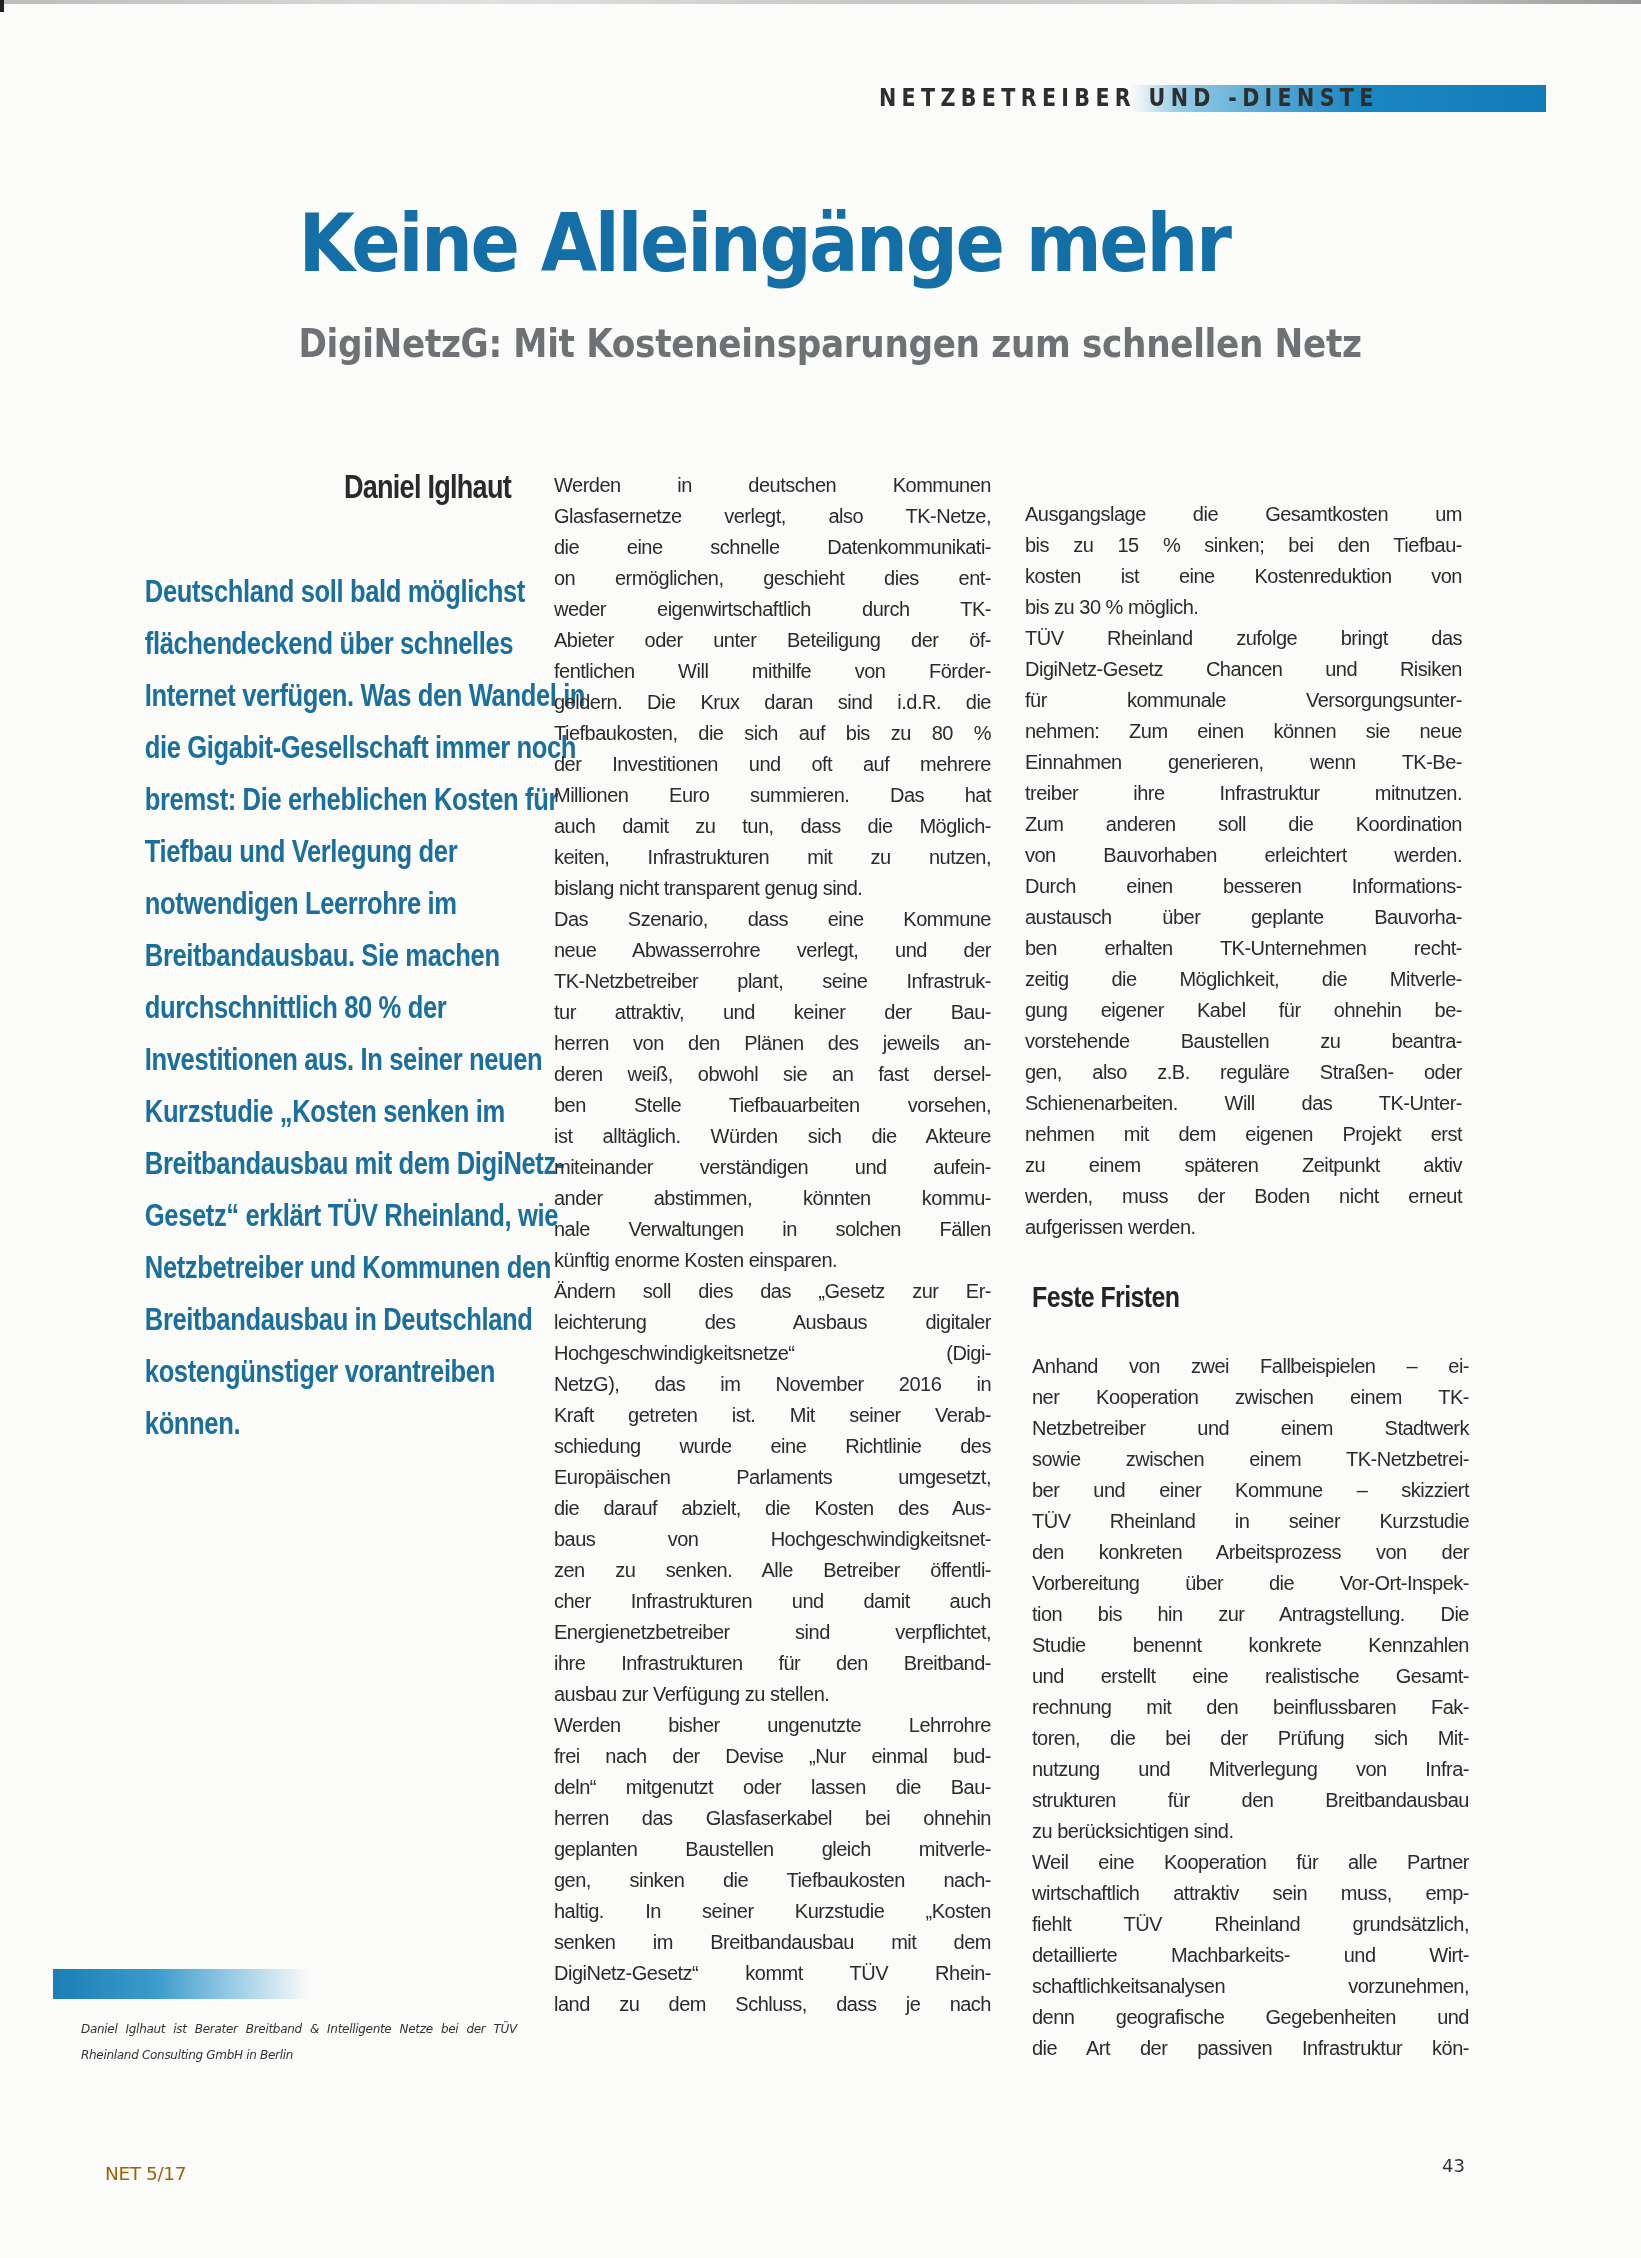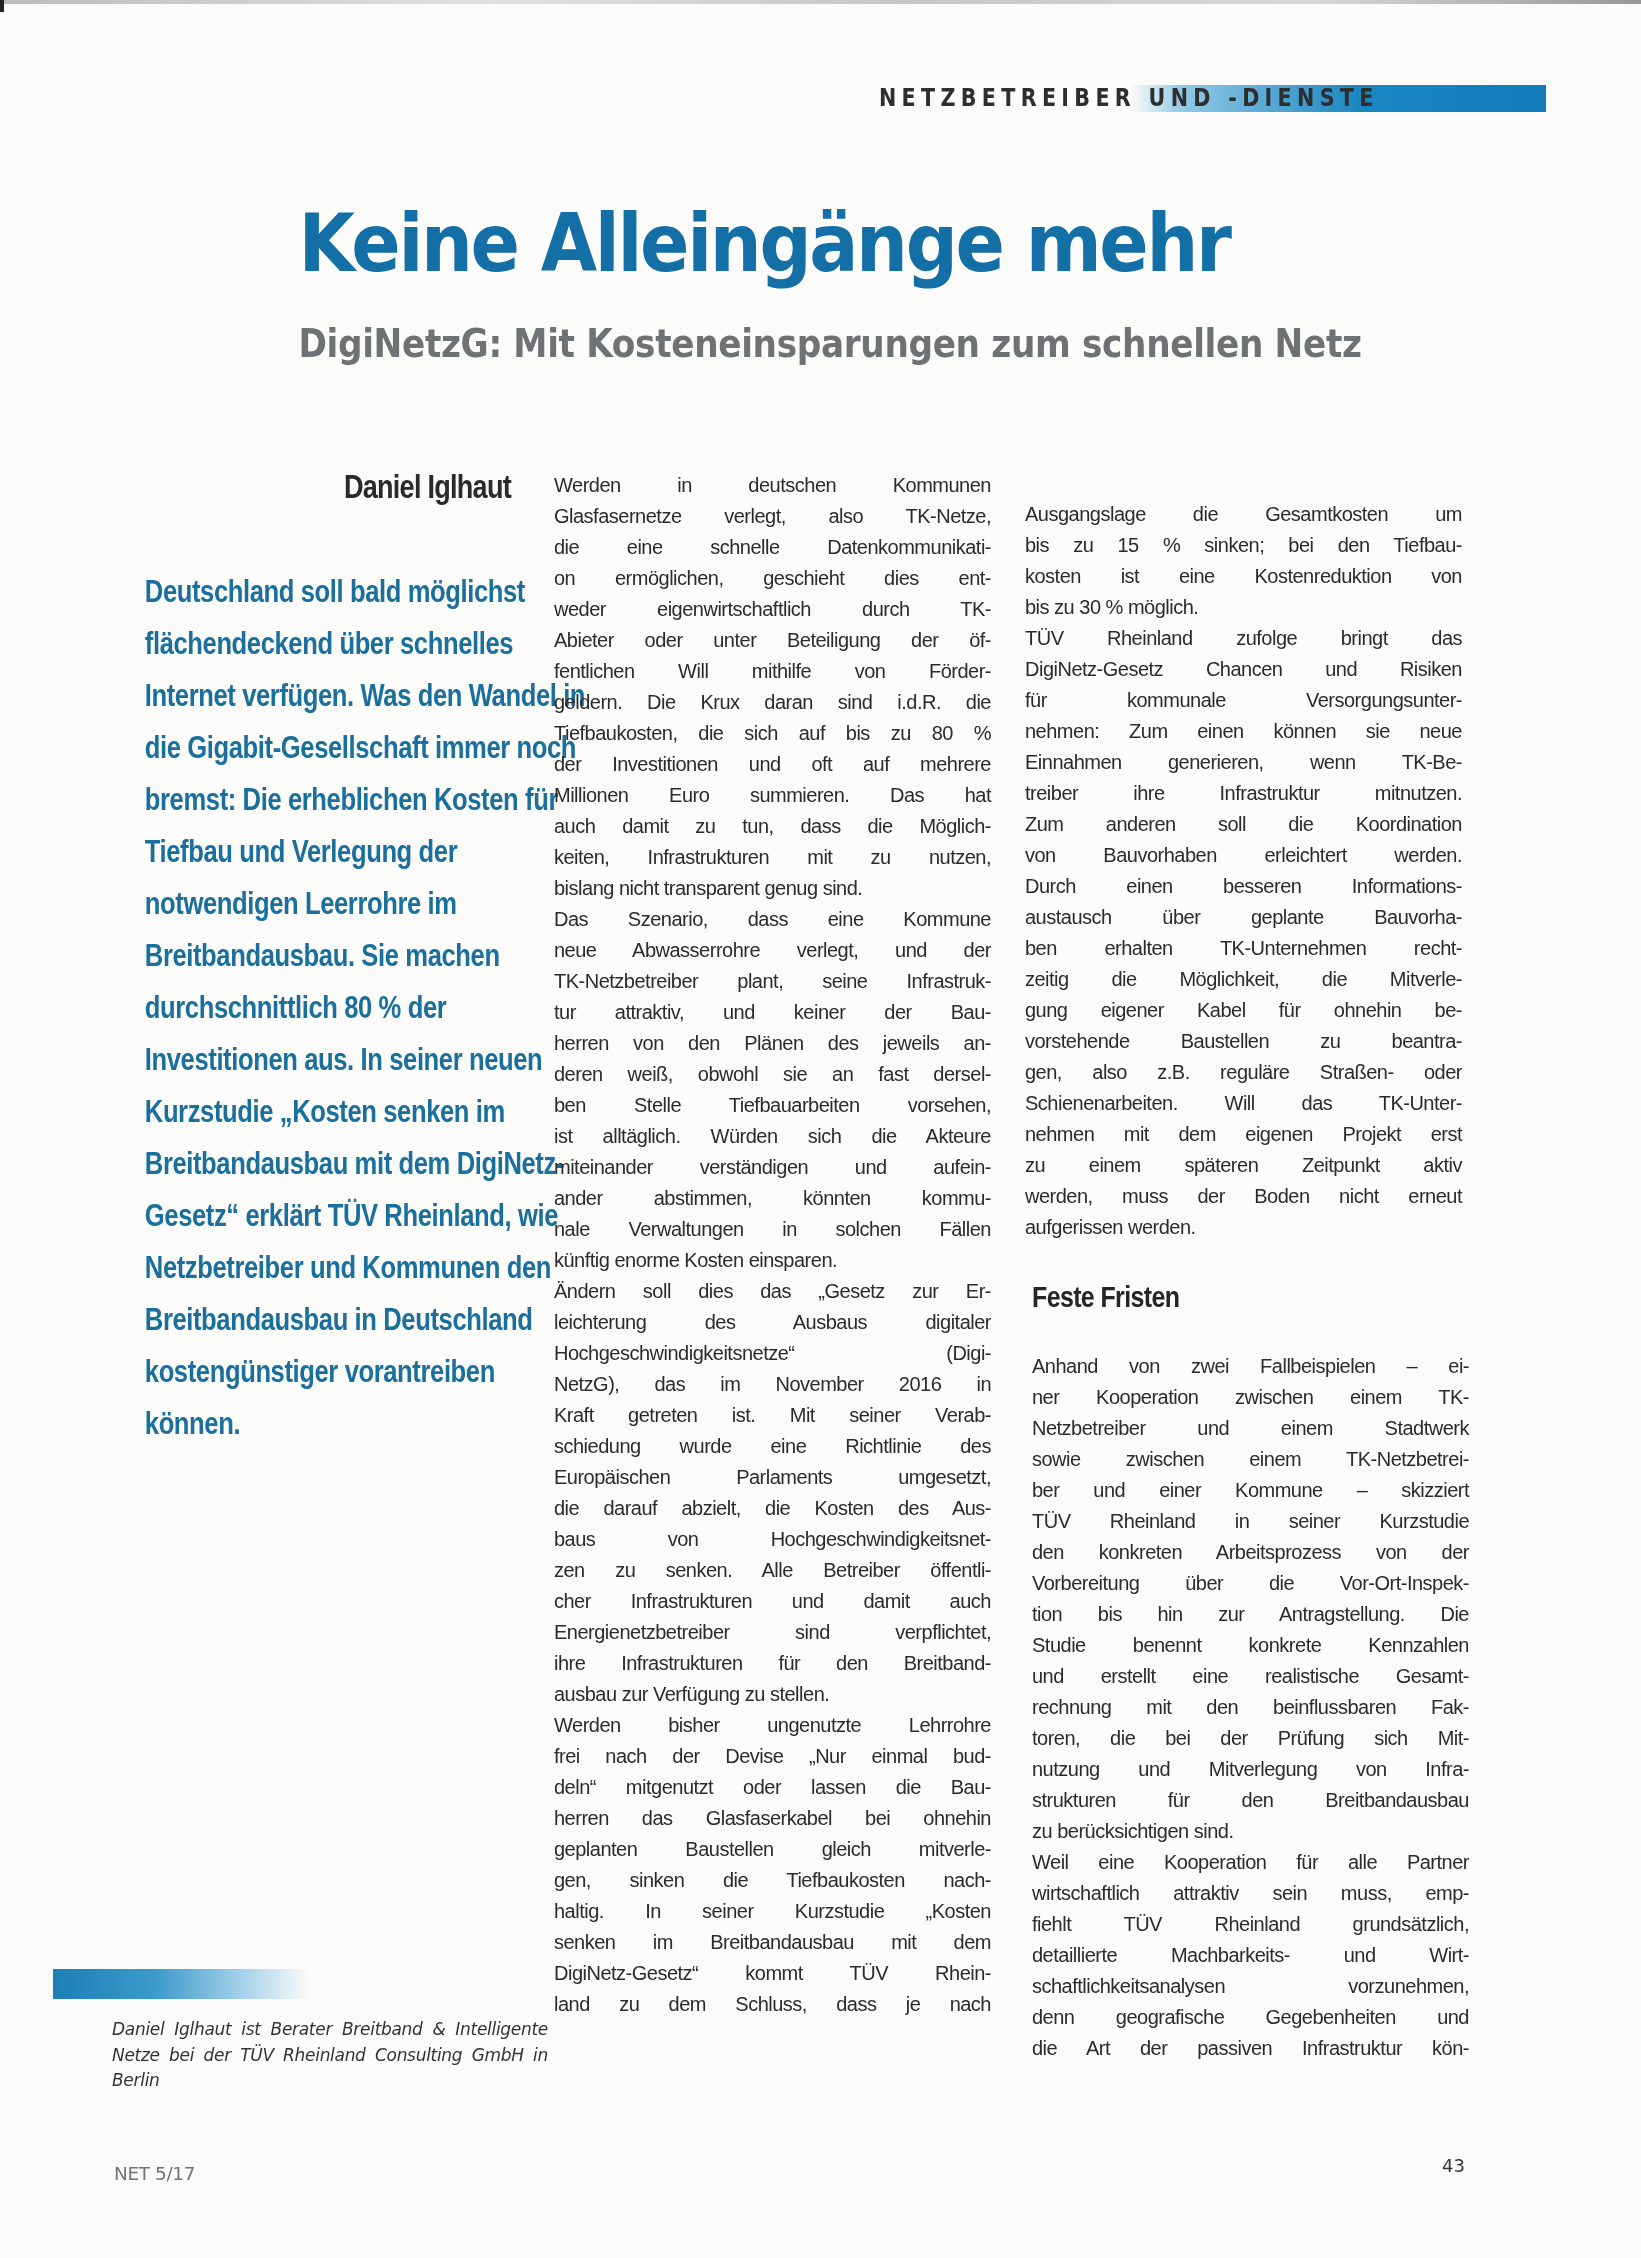--- a/index.html
+++ b/index.html
@@ -56,23 +56,23 @@
     font-size: 32px; line-height: 52px; color: #1a6f9c;
     letter-spacing: -0.5px;
   }
   .teaser span { display: block; white-space: nowrap; transform: scaleX(0.8); transform-origin: right center; }
 
   .bio-band {
     position: absolute; top: 1969px; left: 53px; width: 256px; height: 30px;
     background: linear-gradient(90deg, #1b7fb5 0%, #3b9bcb 40%, #a9d3ea 75%, rgba(255,255,255,0) 100%);
   }
   .bio {
-    position: absolute; top: 2017px; left: 112px; width: 436px;
+    position: absolute; top: 2017px; left: 81px; width: 436px;
     font-family: "DejaVu Sans", sans-serif; font-style: italic;
-    font-size: 17px; line-height: 25.6px; color: #333;
+    font-size: 12px; line-height: 25.6px; color: #333;
     text-align: justify; letter-spacing: -0.3px;
   }
 
   
   .col {
     position: absolute; width: 437px;
     font-family: Liberation Sans, sans-serif; font-size: 20px;
     line-height: 31px; color: #2b2b2b; letter-spacing: -0.5px;
   }
   .col .ln { display: block; white-space: nowrap; text-align: justify; text-align-last: justify; height: 31px; overflow: visible; }
@@ -82,22 +82,22 @@
   .col2b { top: 1351px; left: 1032px; }
 
   .subhead {
     position: absolute; top: 1281px; left: 1032px;
     font-family: "Liberation Sans", sans-serif; font-weight: bold;
     font-size: 29px; color: #252525; letter-spacing: -0.7px;
     transform: scaleX(0.86); transform-origin: left center;
   }
 
   .footer-left {
-    position: absolute; top: 2163px; left: 114px;
-    font-family: "DejaVu Sans", sans-serif; font-size: 18.5px; color: #737373; letter-spacing: -0.4px;
+    position: absolute; top: 2163px; left: 105px;
+    font-family: "DejaVu Sans", sans-serif; font-size: 18.5px; color: #a16207; letter-spacing: -0.4px;
   }
   .footer-right {
     position: absolute; top: 2155px; left: 1442px;
     font-family: "DejaVu Sans", sans-serif; font-size: 18px; color: #333;
   }
 </style>
 </head>
 <body>
 
 <div class="scan-edge-top"></div>

